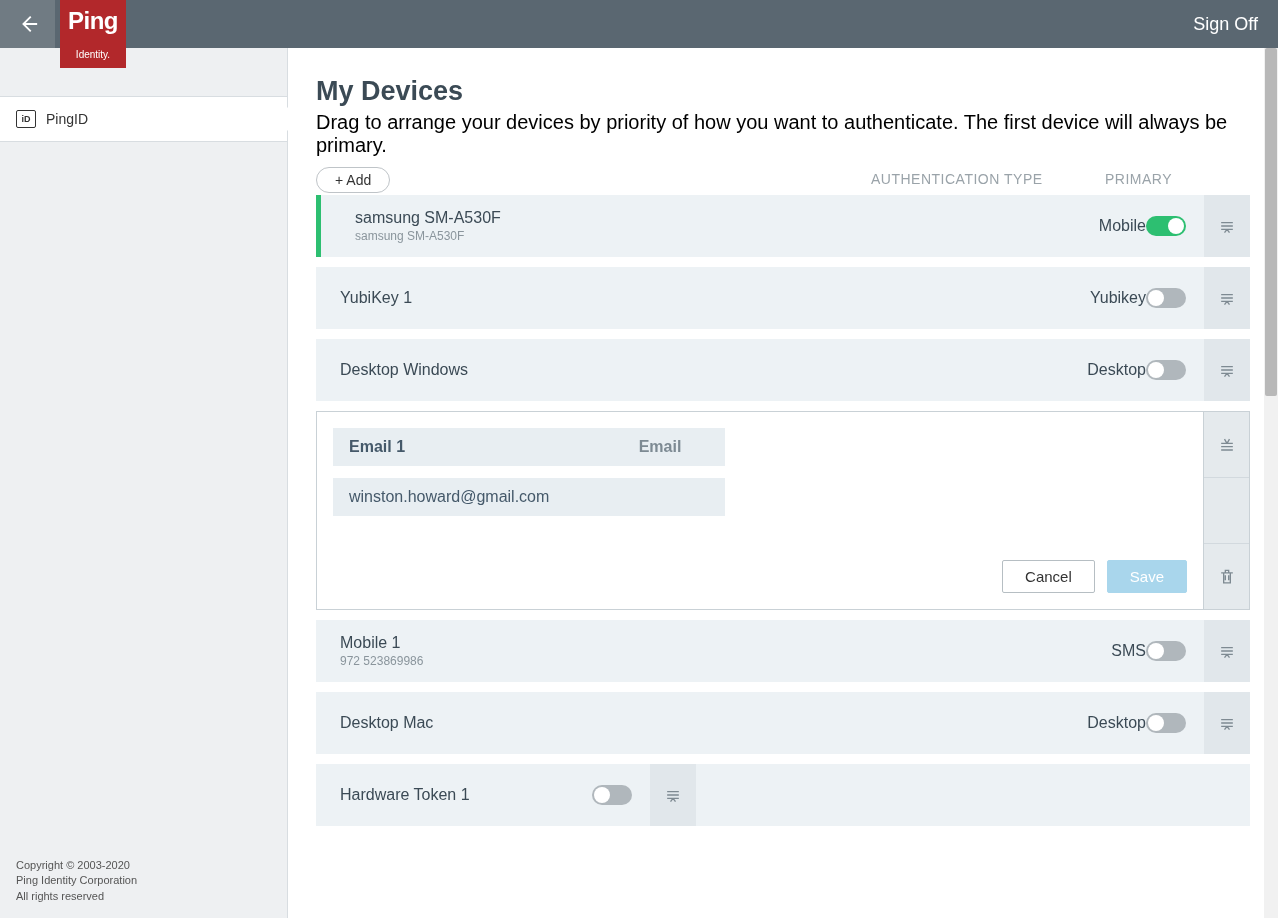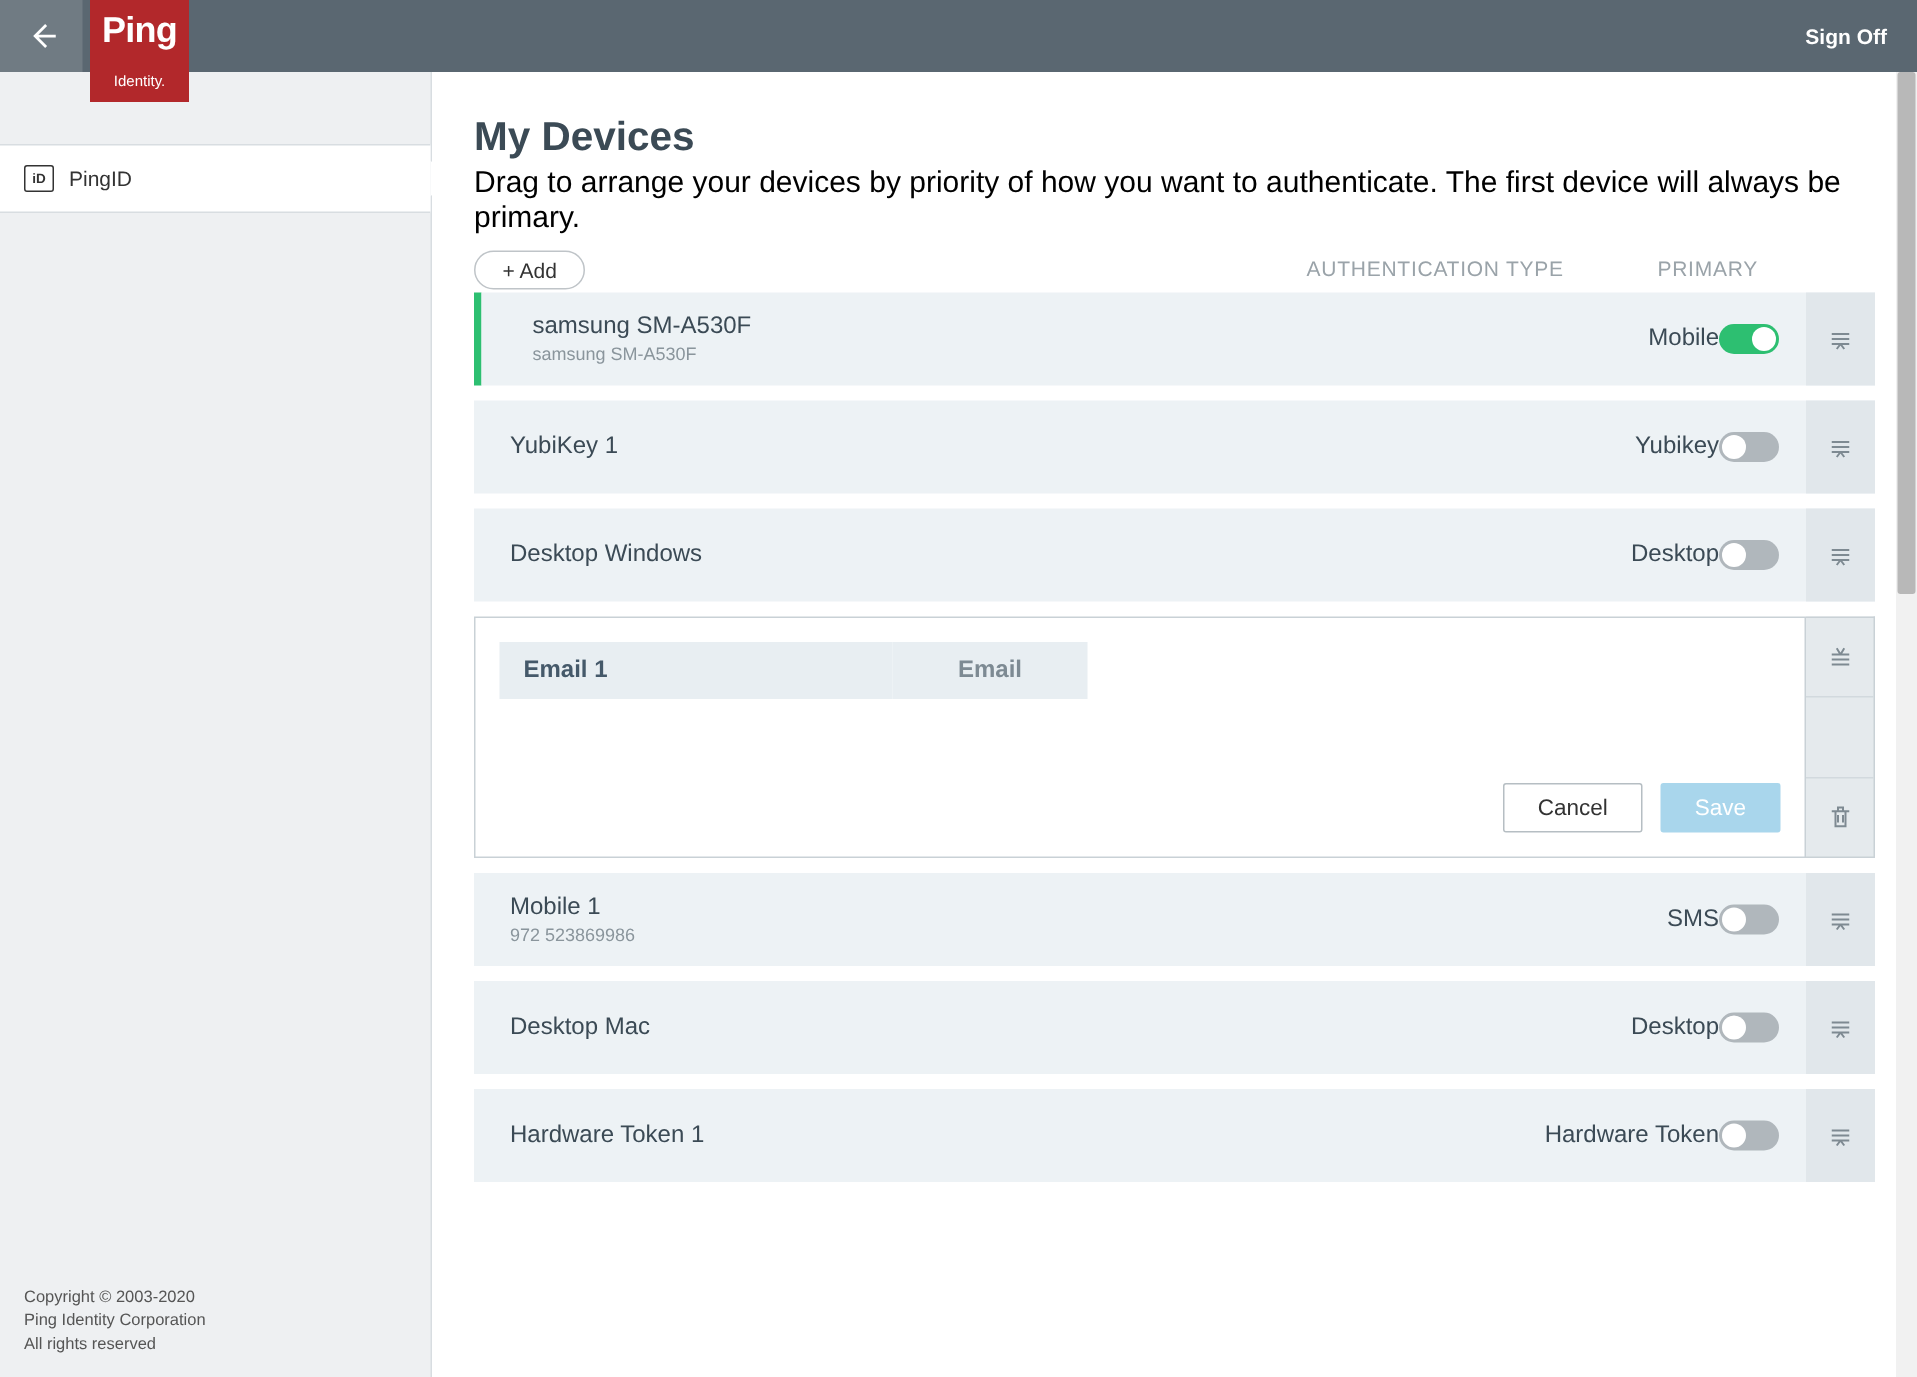--- a/index.html
+++ b/index.html
@@ -2,21 +2,21 @@
 <html><head>
 <meta charset="utf-8">
 <style>
 * { margin: 0; padding: 0; box-sizing: border-box; }
 body { font-family: -apple-system, BlinkMacSystemFont, "Segoe UI", Arial, sans-serif; background: #eef0f2; overflow: hidden; }
 .root { display: flex; flex-direction: column; width: 1278px; height: 918px; position: relative; }
 
 .topbar { height: 48px; background: #5a6771; display: flex; align-items: center; justify-content: space-between; padding-right: 20px; position: relative; z-index: 5; }
 .back-btn { width: 55px; height: 48px; display: flex; align-items: center; justify-content: center; background: #707b83; cursor: pointer; }
 .back-btn svg { width: 22px; height: 22px; stroke: #fff; stroke-width: 2; fill: none; }
-.sign-off { color: #fff; font-size: 14px; font-weight: 700; cursor: pointer; }
+.sign-off { color: #fff; font-size: 18px; font-weight: 400; cursor: pointer; }
 
 .logo { position: absolute; left: 60px; top: 0; width: 66px; height: 68px; background: #b2282b; display: flex; flex-direction: column; align-items: center; justify-content: center; z-index: 20; color: #fff; }
 .logo .p1 { font-size: 24px; font-weight: 700; line-height: 1; letter-spacing: -0.5px; }
 .logo .p2 { font-size: 10px; font-weight: 400; margin-top: 16px; }
 
 .body { flex: 1; display: flex; overflow: hidden; }
 .sidebar { width: 288px; background: #eef0f2; border-right: 1px solid #d8dde1; position: relative; padding-top: 48px; }
 .side-item { background: #fff; border-top: 1px solid #d8dde1; border-bottom: 1px solid #d8dde1; height: 46px; display: flex; align-items: center; padding-left: 16px; gap: 10px; position: relative; }
 .side-item::after { content: ""; position: absolute; right: -11px; top: 50%; margin-top: -12px; width: 0; height: 0; border-top: 12px solid transparent; border-bottom: 12px solid transparent; border-left: 11px solid #fff; }
 .side-icon { width: 20px; height: 18px; border: 1px solid #333; display: flex; align-items: center; justify-content: center; font-size: 9px; font-weight: 700; color: #333; border-radius: 2px; }
@@ -172,20 +172,23 @@
           </div>
         </div>
 
         
         <div class="card-wrap">
           <div class="card">
             <div class="card-top">
               <div class="field name-field">Email 1</div>
               <div class="field type-field">Email</div>
             </div>
+            <div class="card-row2">
+              <div class="field email-field">winston.howard@gmail.com</div>
+            </div>
             <div class="card-actions">
               <button class="btn cancel">Cancel</button>
               <button class="btn save">Save</button>
             </div>
           </div>
           <div class="side-actions">
             <div class="side-action icon-up">
               <svg viewBox="0 0 24 24">
                   <path d="M5 10 H19 M5 14 H19 M5 18 H19 M12 10 L9 5 M12 10 L15 5"></path>
                 </svg>
@@ -233,21 +236,20 @@
                 </svg>
             </div>
           </div>
         </div>
 
         <div class="rowwrap">
           <div class="row">
             <div class="c1">
               <div class="name">Hardware Token 1</div>
             </div>
-            <div class="c2">Hardware Token</div>
             <div class="toggle">
                 <div class="knob"></div>
               </div>
             <div class="grip icon-lines">
               <svg viewBox="0 0 24 24">
                   <path d="M5 8 H19 M5 12 H19 M5 16 H19 M12 16 L9 20 M12 16 L15 20"></path>
                 </svg>
             </div>
           </div>
         </div>

